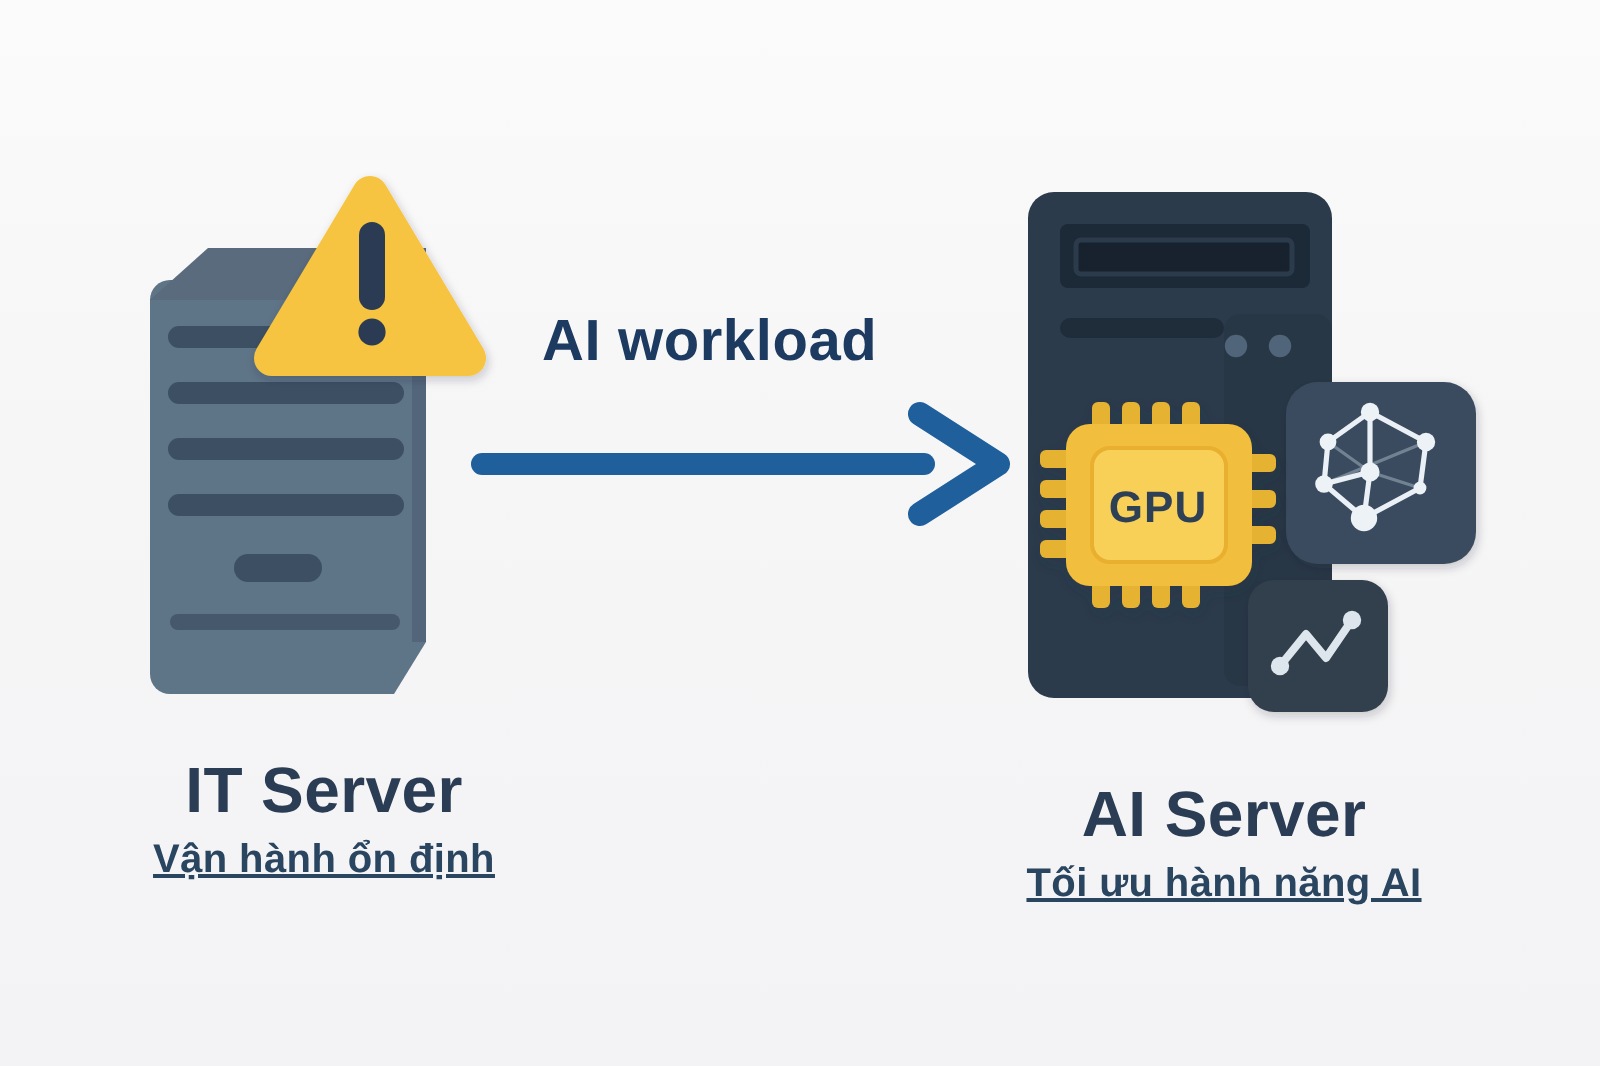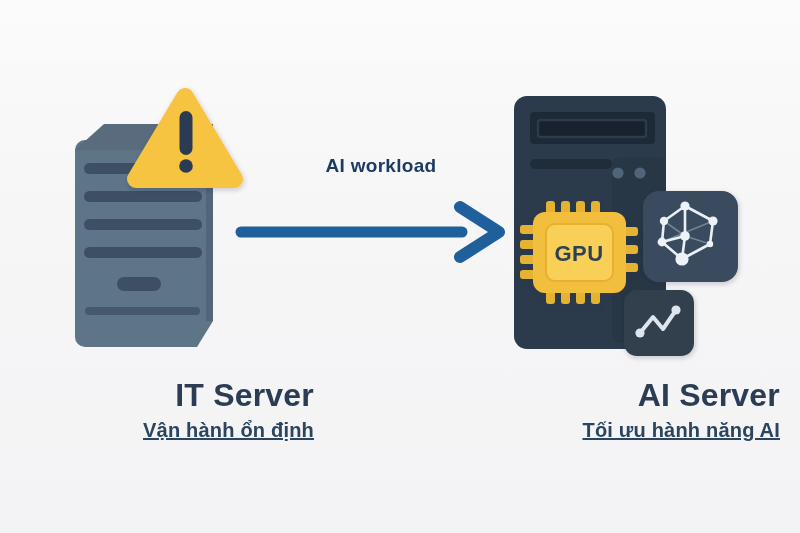--- a/index.html
+++ b/index.html
@@ -6,33 +6,33 @@
   .canvas{
     position:relative;
     width:800px;height:533px;
     margin:0 auto;
     background:linear-gradient(180deg,#fbfbfc 0%,#f6f6f7 40%,#f3f3f5 100%);
     overflow:hidden;
     font-family:"Liberation Sans","DejaVu Sans",sans-serif;
   }
   .diagram-svg{position:absolute;left:0;top:0;width:800px;height:533px;}
   .caption{
-    position:absolute;top:376px;text-align:right;line-height:1.22;
+    position:absolute;top:376px;text-align:center;line-height:1.22;
   }
   .caption .title{
     font-size:32px;font-weight:bold;color:#2b3d54;letter-spacing:.2px;
   }
   .caption .subtitle{
     font-size:20px;font-weight:bold;color:#2a4560;margin-top:3px;letter-spacing:.2px;text-decoration:underline;
   }
   .left-caption{left:10px;width:304px;}
-  .right-caption{left:476px;width:304px;}
+  .right-caption{left:460px;width:304px;margin-top:12px;}
   .arrow-label{
-    position:absolute;left:271px;top:155px;width:220px;text-align:center;
-    font-size:19px;font-weight:bold;color:#1d3b61;letter-spacing:.3px;
+    position:absolute;left:271px;top:155px;width:220px;text-align:left;
+    font-size:29px;font-weight:bold;color:#1d3b61;letter-spacing:.3px;
   }
   .gpu-text{
     font-family:"Liberation Sans","DejaVu Sans",sans-serif;
     font-weight:bold;font-size:22px;fill:#2e3f55;letter-spacing:.5px;
   }
 </style>
 </head>
 <body>
 
 <div class="canvas">

